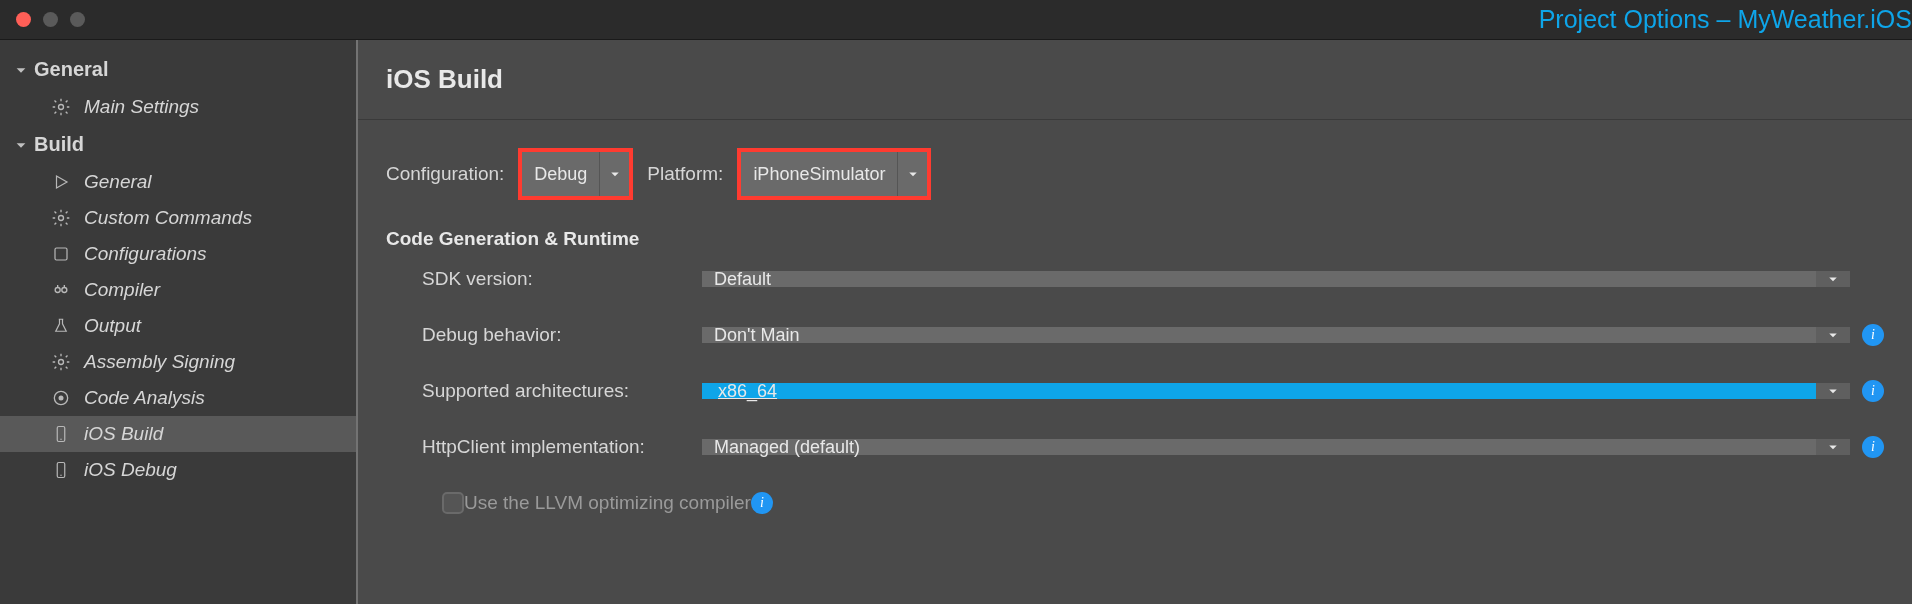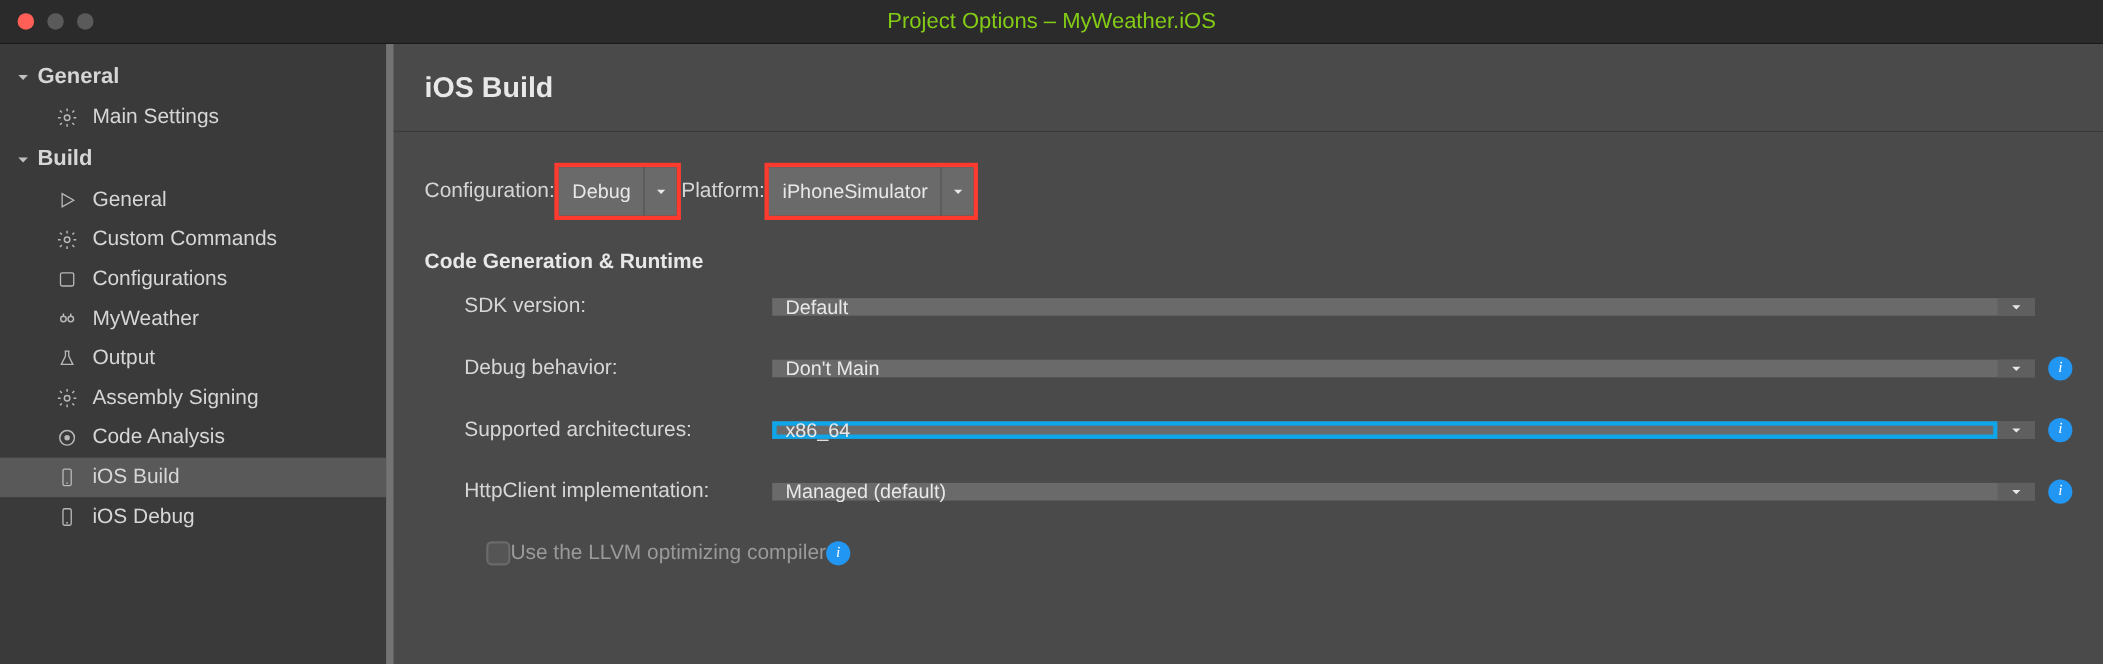--- a/index.html
+++ b/index.html
@@ -28,33 +28,33 @@
     }
     .traffic-light {
       width: 15px; height: 15px; border-radius: 50%;
     }
     .tl-close { background: #ff5f57; }
     .tl-min { background: #5a5a5a; }
     .tl-max { background: #5a5a5a; }
     .titlebar-title {
       position: absolute;
       left: 0; right: 0;
-      text-align: center;
-      font-size: 20px;
-      color: #84cc16;
+      text-align: right;
+      font-size: 25px;
+      color: #0ea5e9;
       pointer-events: none;
     }
     .content {
       display: flex;
       height: calc(100% - 40px);
     }
     .sidebar {
       width: 358px;
       background: #3a3a3a;
-      border-right: 7px solid #737373;
+      border-right: 2px solid #737373;
       padding-top: 10px;
       overflow-y: auto;
     }
     .sidebar-category {
       display: flex;
       align-items: center;
       padding: 8px 14px;
       font-weight: 700;
       font-size: 20px;
       cursor: pointer;
@@ -63,20 +63,21 @@
     .sidebar-category .chev {
       width: 14px; height: 14px;
     }
     .sidebar-item {
       display: flex;
       align-items: center;
       gap: 12px;
       padding: 7px 10px 7px 50px;
       font-size: 19px;
       cursor: pointer;
+      font-style: italic;
     }
     .sidebar-item.selected {
       background: #595959;
     }
     .sidebar-item .icon {
       width: 22px; height: 22px;
       display: inline-flex;
       align-items: center;
       justify-content: center;
       color: #b8b8b8;
@@ -98,20 +99,21 @@
       font-weight: 700;
       color: #e8e8e8;
     }
     .main-body {
       padding: 28px 28px 0 28px;
       background: #4a4a4a;
     }
     .config-row {
       display: flex;
       align-items: center;
+      gap: 14px;
       margin-bottom: 28px;
       font-size: 19px;
     }
     .config-row .label {
       color: #d6d6d6;
     }
     .dropdown {
       display: inline-flex;
       align-items: stretch;
       height: 32px;
@@ -169,22 +171,23 @@
     }
     .select .svalue {
       flex: 1;
       padding: 0 12px;
       display: flex;
       align-items: center;
       color: #e8e8e8;
       font-size: 18px;
     }
     .select.highlight .svalue {
-      border: 4px solid #0ea5e9;
+      border: 8px solid #0ea5e9;
       padding-left: 8px;
+      text-decoration: underline;
     }
     .select .sarrow {
       width: 34px;
       background: #5f5f5f;
       display: flex;
       align-items: center;
       justify-content: center;
       cursor: pointer;
     }
     .info-circle {
@@ -282,21 +285,21 @@
       <span>Configurations</span>
     </div>
     <div class="sidebar-item">
       <span class="icon">
         <svg width="20" height="20" viewBox="0 0 24 24">
             <circle cx="8" cy="12" r="3"></circle>
             <circle cx="16" cy="12" r="3"></circle>
             <path d="M8 9v-3M16 9v-3"></path>
           </svg>
       </span>
-      <span>MyWeather</span>
+      <span>Compiler</span>
     </div>
     <div class="sidebar-item">
       <span class="icon">
         <svg width="18" height="18" viewBox="0 0 24 24">
             <path d="M9 3h6M10 3v6l-5 10h14l-5-10V3"></path>
           </svg>
       </span>
       <span>Output</span>
     </div>
     <div class="sidebar-item">

